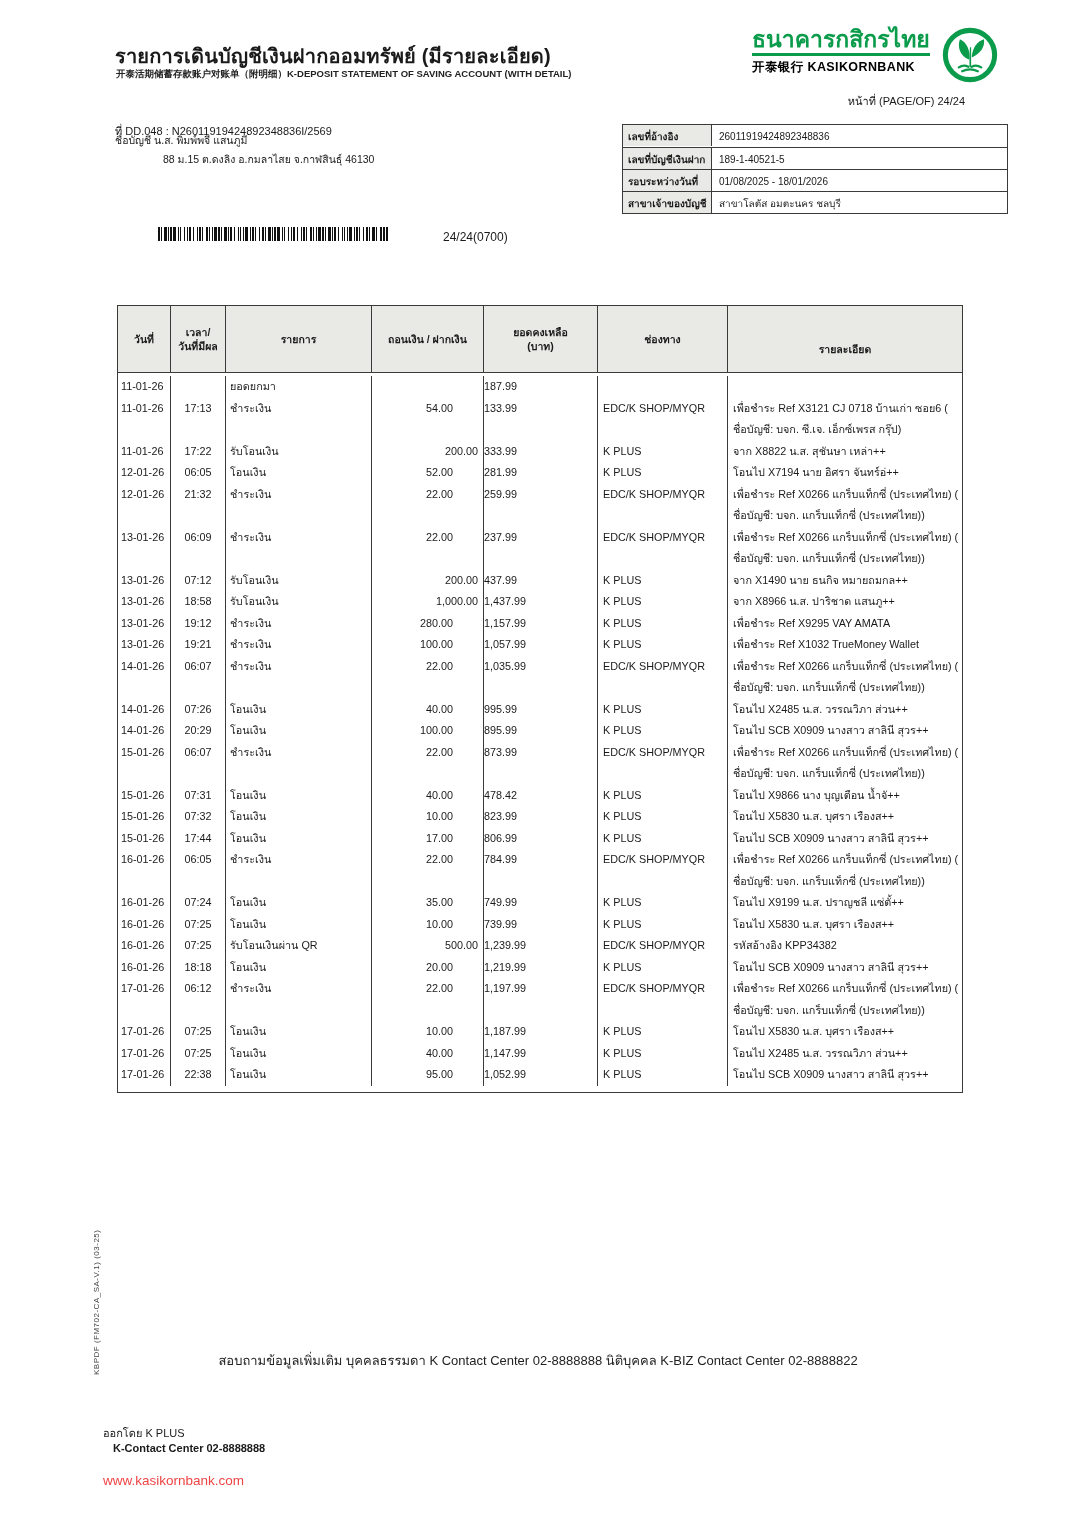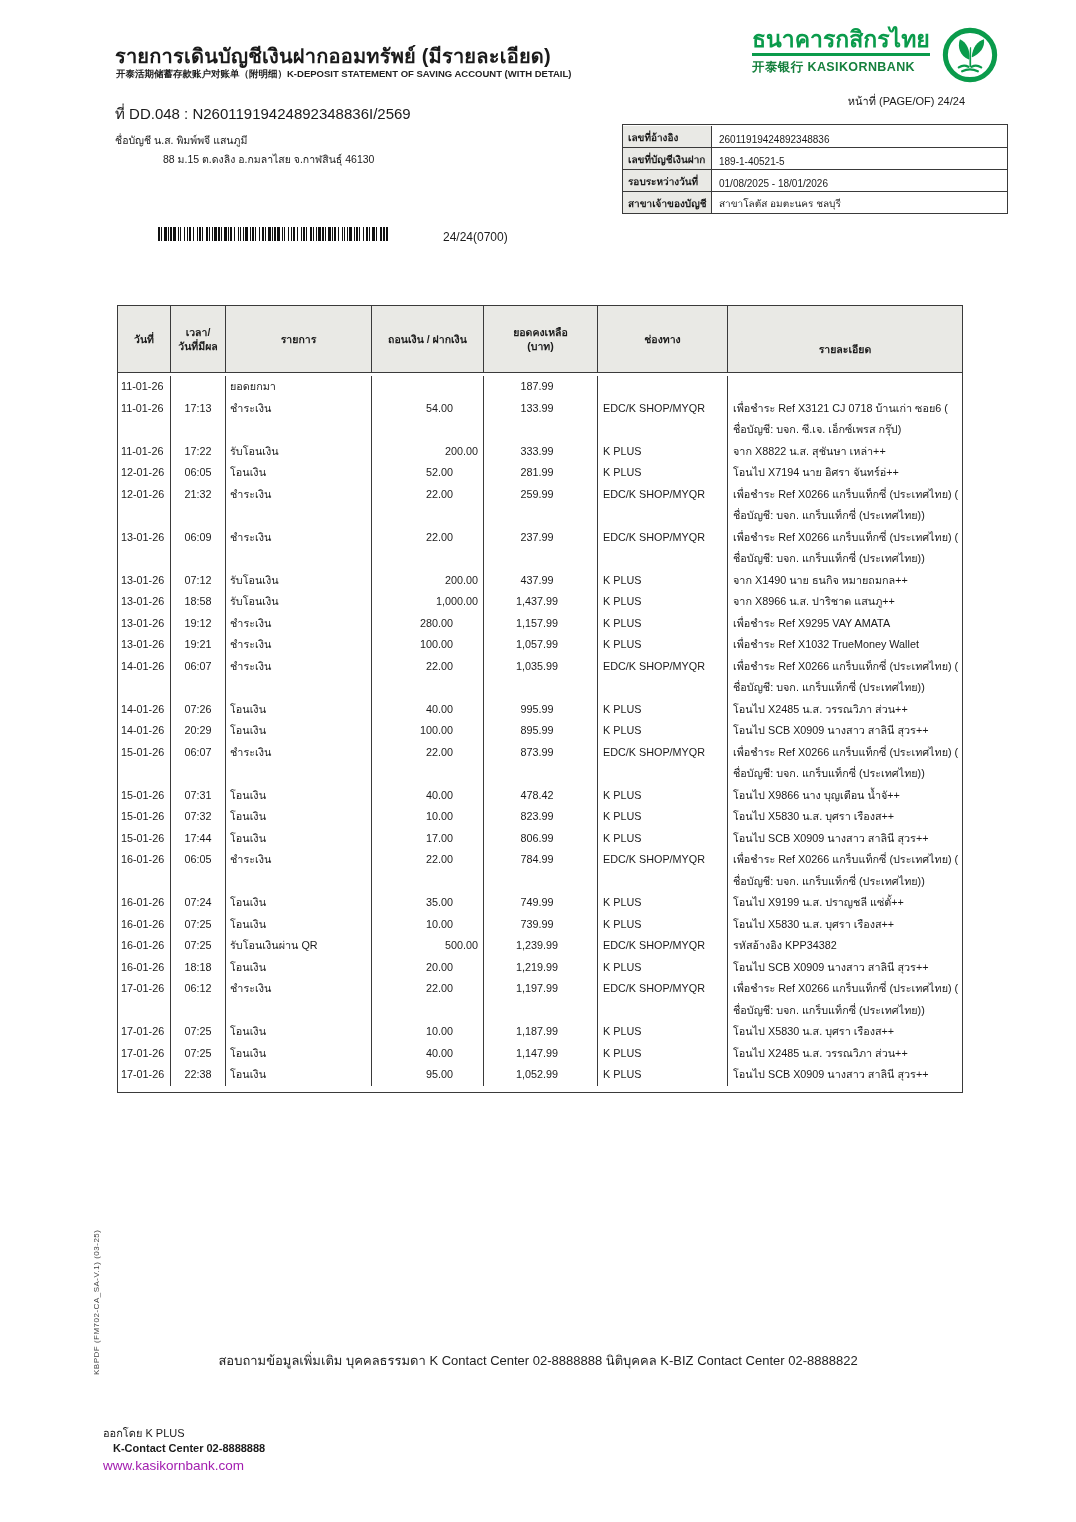--- a/index.html
+++ b/index.html
@@ -3,36 +3,36 @@
 <meta charset="utf-8">
 <style>
   * { margin:0; padding:0; box-sizing:border-box; }
   html,body { background:#fff; }
   body { font-family:"Liberation Sans", sans-serif; color:#1a1a1a; }
   .page { position:relative; width:1076px; height:1522px; background:#ffffff; overflow:hidden; }
 
   
   .title { position:absolute; left:115px; top:40px; font-size:20px; font-weight:700; letter-spacing:.2px; }
   .subtitle { position:absolute; left:116px; top:68px; font-size:9.5px; font-weight:700; color:#222; }
-  .doc-no { position:absolute; left:115px; top:102px; font-size:15px; }
+  .doc-no { position:absolute; left:115px; top:122px; font-size:11px; }
   .acct-name { position:absolute; left:115px; top:132px; font-size:10.5px; }
   .acct-addr { position:absolute; left:163px; top:151px; font-size:10.5px; }
 
   .logo-wrap { position:absolute; left:752px; top:27px; display:flex; align-items:flex-start; gap:12px; }
   .logo-text { display:flex; flex-direction:column; align-items:flex-start; }
   .logo-th { font-size:23px; font-weight:700; line-height:1.05; }
   .logo-rule { width:100%; height:2.5px; margin-top:2px; }
   .logo-sub { font-size:12.5px; font-weight:700; margin-top:3px; letter-spacing:.4px; }
   .logo-mark { width:56px; height:56px; }
 
   .page-of { position:absolute; left:700px; top:92px; width:265px; text-align:right; font-size:11px; }
 
   
   .info-box { position:absolute; left:622px; top:124px; width:386px; border:1.2px solid #3a3a3a; font-size:10px; }
-  .info-row { display:flex; border-top:1px solid #3a3a3a; min-height:21.5px; align-items:flex-end; }
+  .info-row { display:flex; border-top:1px solid #3a3a3a; min-height:21.5px; align-items:center; }
   .info-row:first-child { border-top:none; }
   .info-label { width:89px; background:#e9e9e5; font-weight:700; padding:4px 4px 2px 5px; border-right:1px solid #3a3a3a; }
   .info-value { flex:1; padding:4px 4px 2px 7px; }
 
   
   .barcode { position:absolute; left:158px; top:227px; width:232px; height:14px; }
   .barcode-caption { position:absolute; left:443px; top:230px; font-size:12px; }
 
   
   .stmt { position:absolute; left:117px; top:305px; width:846px; font-size:10.8px; }
@@ -42,48 +42,48 @@
   .stmt-head > div:last-child { border-right:none;margin-top:20px; }
   .stmt-body { border:1.2px solid #3a3a3a; border-top:none; padding-top:3px; padding-bottom:6px; }
   .t-row > div { border-right:1px solid #3a3a3a; line-height:21.5px; overflow:hidden; }
   .t-row > div:last-child { border-right:none; }
   .c-date { padding-left:3px; }
   .c-time { text-align:center; }
   .c-desc { padding-left:4px; }
   .c-amt { text-align:right; }
   .c-amt .wd { display:block; padding-right:30px; }
   .c-amt .dp { display:block; padding-right:5px; }
-  .c-bal { text-align:center; padding-right:7px; }
+  .c-bal { text-align:left; padding-right:7px; }
   .c-ch { padding-left:5px; }
   .c-det { padding-left:5px; }
 
   
   .contact-line { position:absolute; left:115px; top:1350px; width:846px; text-align:center; font-size:13px; color:#222; }
   .issued { position:absolute; left:103px; top:1426px; font-size:11px; line-height:1.35; }
   .issued .bold { font-weight:700;padding-left:10px; }
-  .issued .site { font-size:13.5px; margin-top:1px; color:#a21caf; }
+  .issued .site { font-size:13.5px; margin-top:16px; color:#ef4444; }
   .addr-block { position:absolute; left:765px; top:1371px; font-size:6.6px; color:#8a8a8a; line-height:1.5; }
   .side-code { position:absolute; left:92px; top:1215px; height:160px; writing-mode:vertical-rl; transform:rotate(180deg); font-size:8px; color:#444; letter-spacing:.5px; }
 </style>
 </head>
 <body>
 
 <div class="page">
 
   <div class="title">รายการเดินบัญชีเงินฝากออมทรัพย์ (มีรายละเอียด)</div>
   <div class="subtitle">开泰活期储蓄存款账户对账单（附明细）K-DEPOSIT STATEMENT OF SAVING ACCOUNT (WITH DETAIL)</div>
   <div class="doc-no">ที่ DD.048 : N26011919424892348836I/2569</div>
   <div class="acct-name">ชื่อบัญชี  น.ส. พิมพ์พจี แสนภูมี</div>
   <div class="acct-addr">88 ม.15 ต.ดงลิง อ.กมลาไสย จ.กาฬสินธุ์ 46130</div>
 
   <div class="logo-wrap">
     <div class="logo-text">
       <div class="logo-th" style="color:#0a9b4b">ธนาคารกสิกรไทย</div>
       <div class="logo-rule" style="background:#0a9b4b"></div>
-      <div class="logo-sub" style="color:#15803d">开泰银行 KASIKORNBANK</div>
+      <div class="logo-sub" style="color:#000000">开泰银行 KASIKORNBANK</div>
     </div>
     <svg class="logo-mark" viewBox="0 0 100 100">
       <circle cx="50" cy="50" r="44" fill="none" stroke="#0a9b4b" stroke-width="9"></circle>
       <path d="M49 72 C49 56 49 46 50 36 L52 36 C52 48 52 58 52 72 Z" fill="#0a9b4b"></path>
       <path d="M48 58 C32 52 27 36 32 22 C45 28 50 42 49 57 Z" fill="#0a9b4b"></path>
       <path d="M53 53 C55 36 63 26 75 22 C77 36 68 48 54 54 Z" fill="#0a9b4b"></path>
       <path d="M30 72 C36 68 42 68 47 71 M53 71 C58 68 64 68 70 72" fill="none" stroke="#0a9b4b" stroke-width="4" stroke-linecap="round"></path>
       <path d="M36 79 C45 75 55 75 64 79" fill="none" stroke="#0a9b4b" stroke-width="4" stroke-linecap="round"></path>
     </svg>
   </div>

